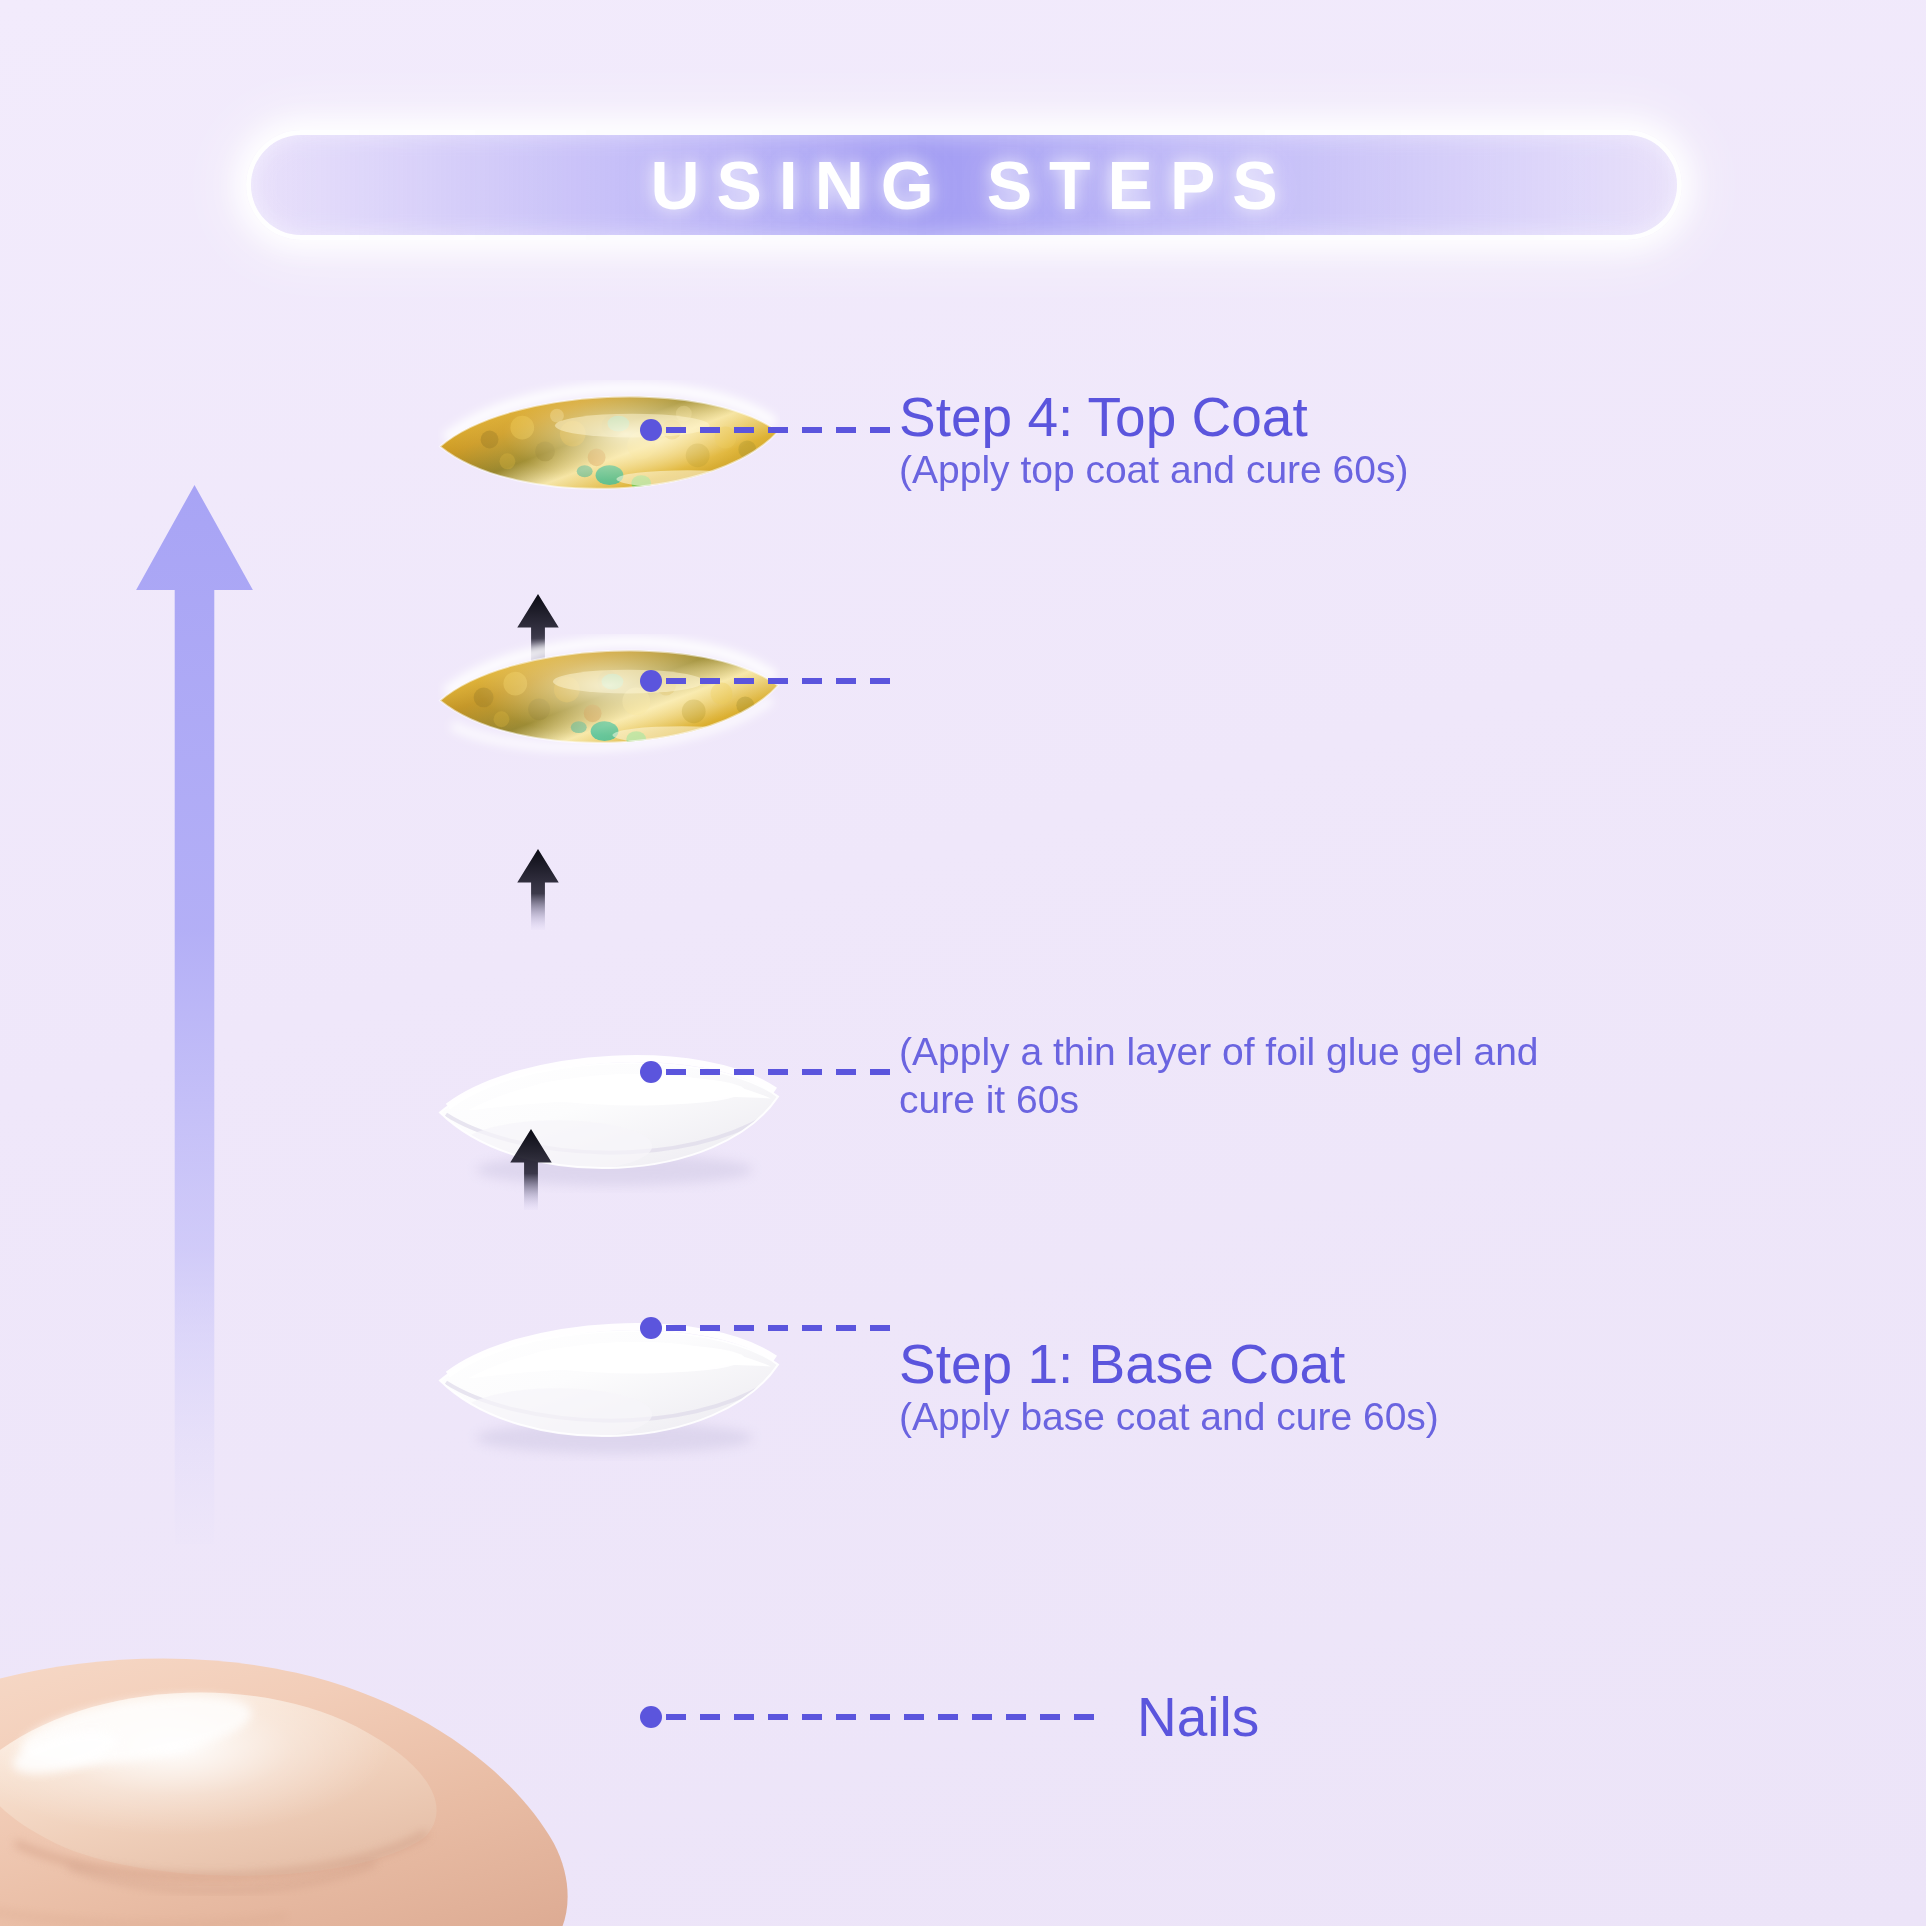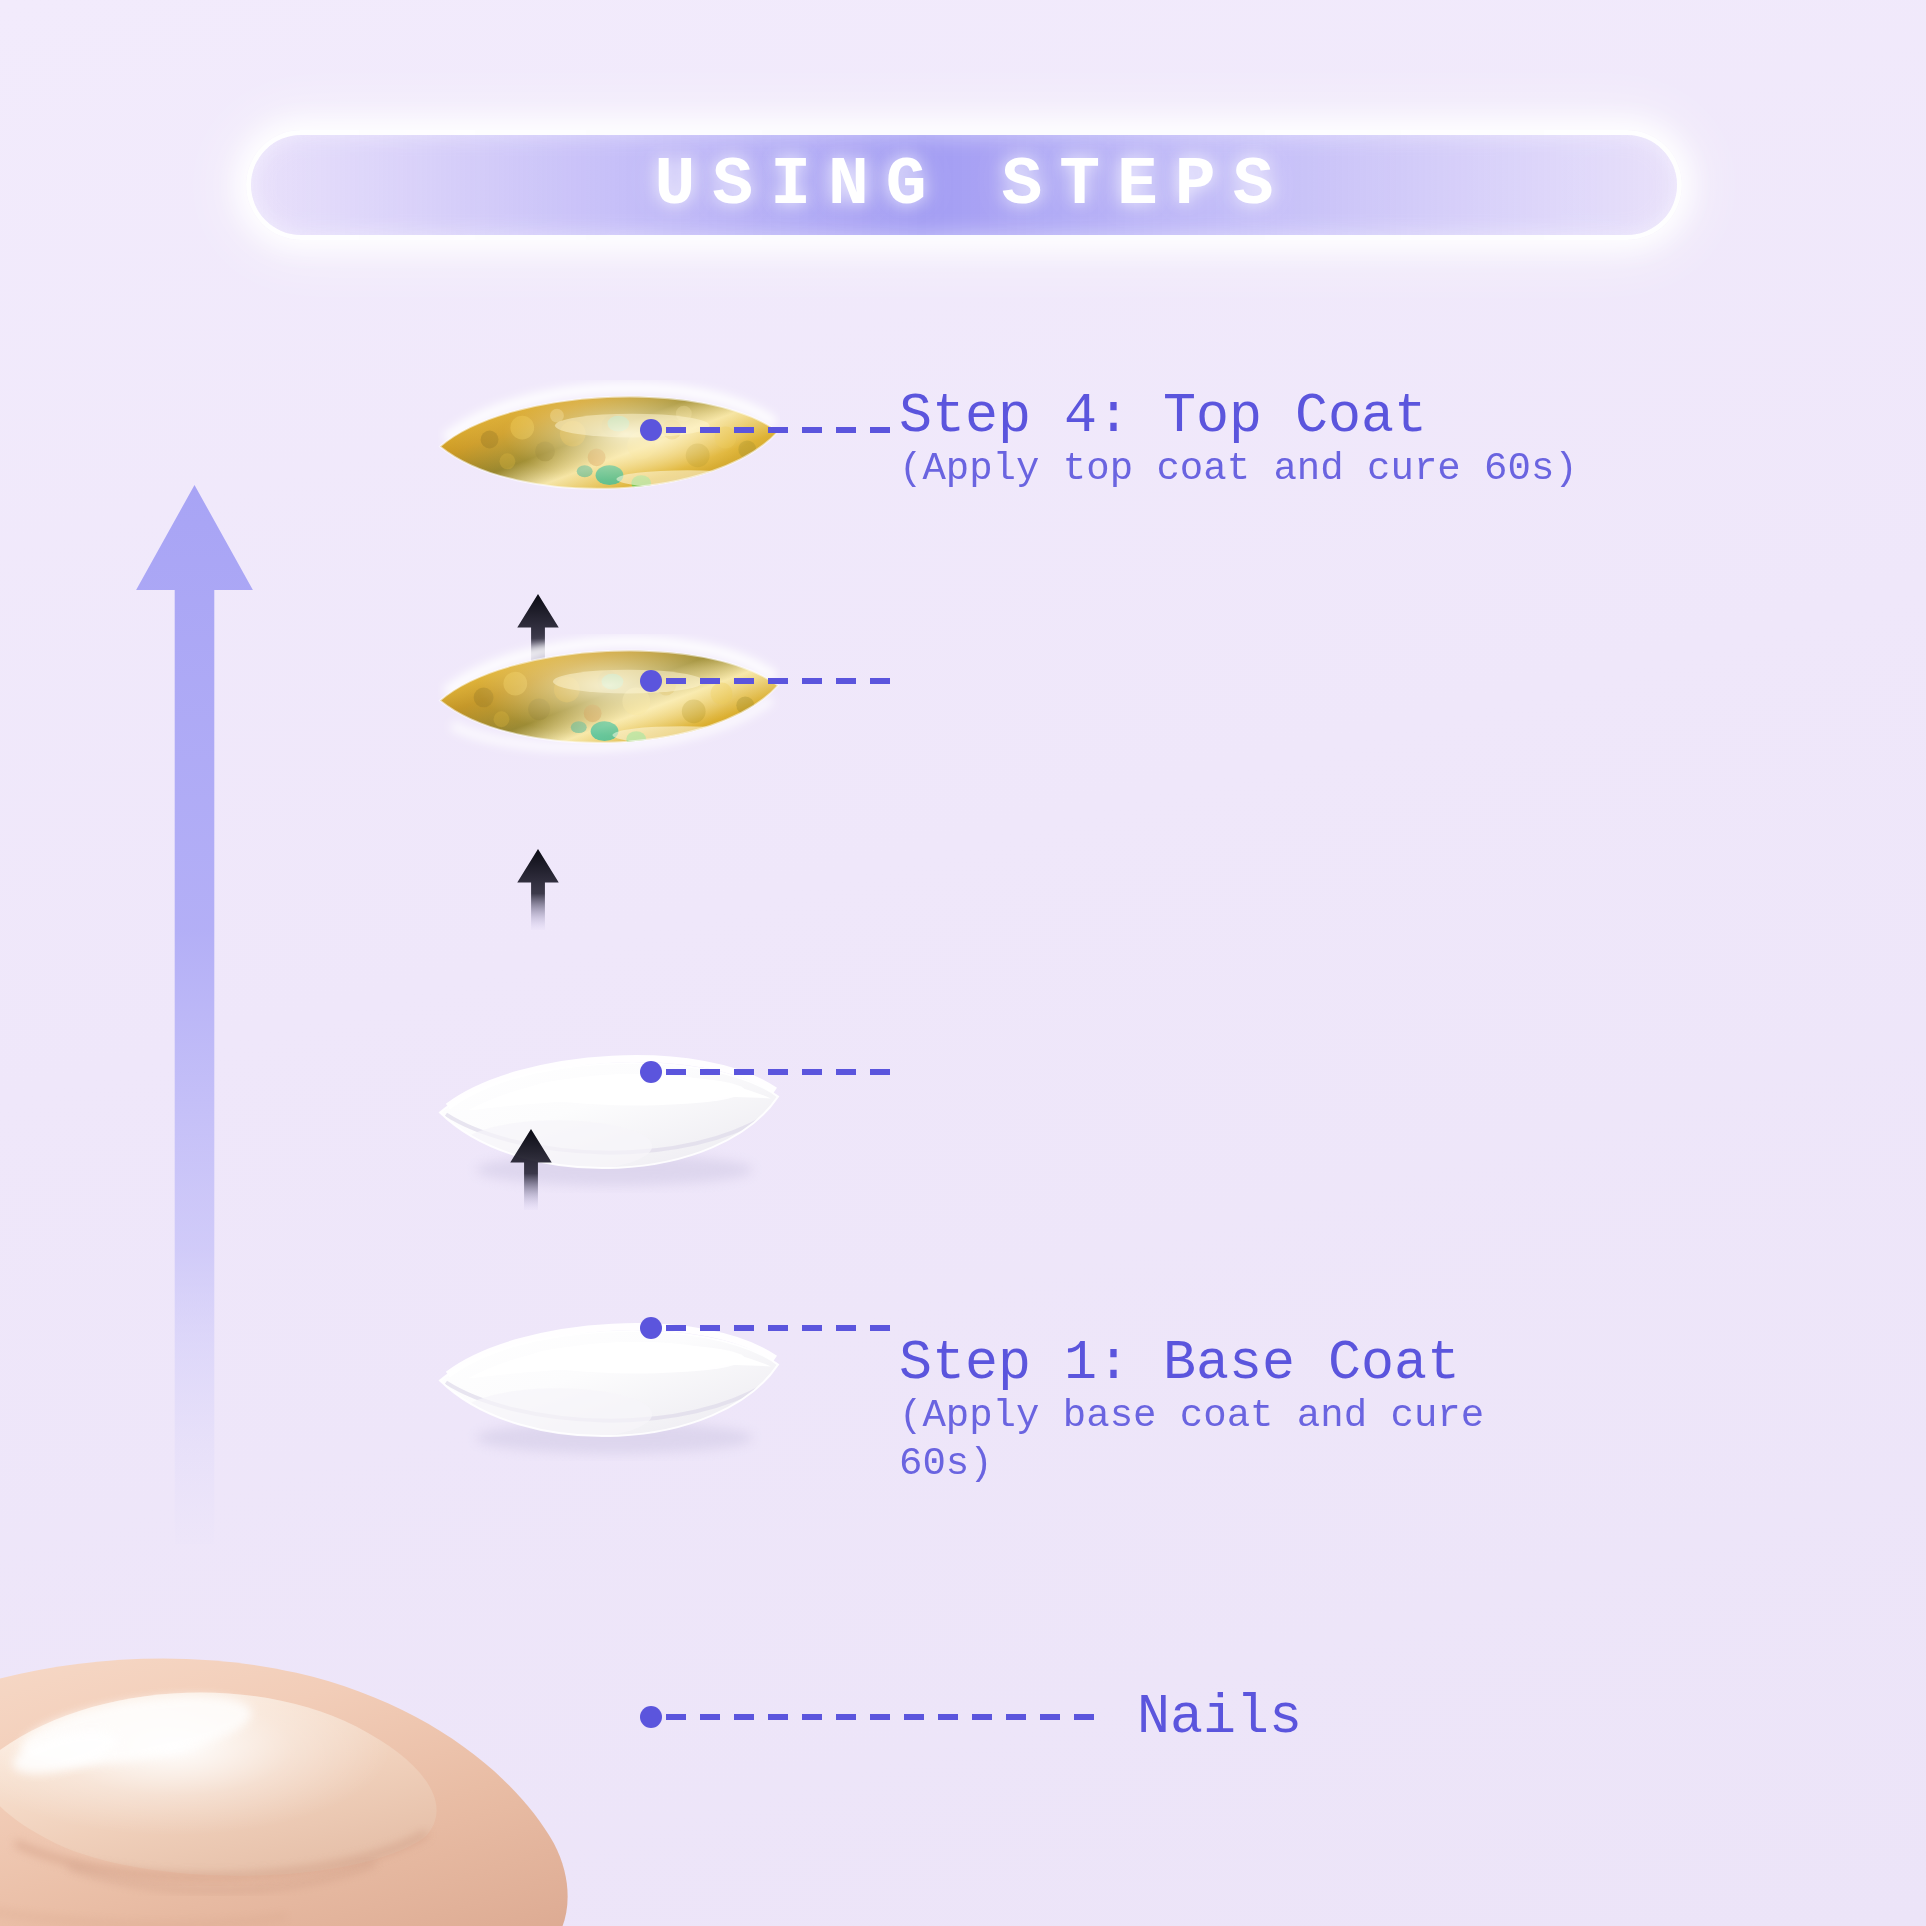--- a/index.html
+++ b/index.html
@@ -10,21 +10,20 @@
     background: #f0e9fb;
     font-family: "Liberation Sans", sans-serif;
     overflow: hidden;
     position: relative;
   }
 
   #stage {
     position: absolute;
     inset: 0;
     background: linear-gradient(165deg, #f2ebfc 0%, #efe7fa 45%, #ece4f8 100%);
-    font-family: Liberation Mono, monospace;
   }
 
   
   #header-banner {
     position: absolute;
     left: 246px;
     top: 130px;
     width: 1436px;
     height: 110px;
     border-radius: 57px;
@@ -358,20 +357,21 @@
       <path d="M10 58 C 84 2, 268 -8, 340 42" fill="none" stroke="#ffffff" stroke-width="7" opacity="0.95"></path>
     </svg>
   </div>
 
   <div class="callout-line" style="left:642px; top:1068px; width:259px;">
     <div class="callout-dot"></div>
     <div class="callout-dash"></div>
   </div>
 
   <div class="step-block" style="left:899px; top:1028px;">
+    <div class="step-sub" style="max-width:693px;">(Apply a thin layer of foil glue gel and cure it 60s</div>
   </div>
 
   <div class="mini-arrow" style="left:510px; top:1129px;">
     <svg width="42" height="81" viewBox="0 0 42 82" xmlns="http://www.w3.org/2000/svg">
       <defs>
         <linearGradient id="miniGradC" x1="0" y1="0" x2="0" y2="1">
           <stop offset="0%" stop-color="#0b0b14"></stop>
           <stop offset="55%" stop-color="#1d1b2c" stop-opacity="0.85"></stop>
           <stop offset="100%" stop-color="#bdb6e6" stop-opacity="0.05"></stop>
         </linearGradient>

